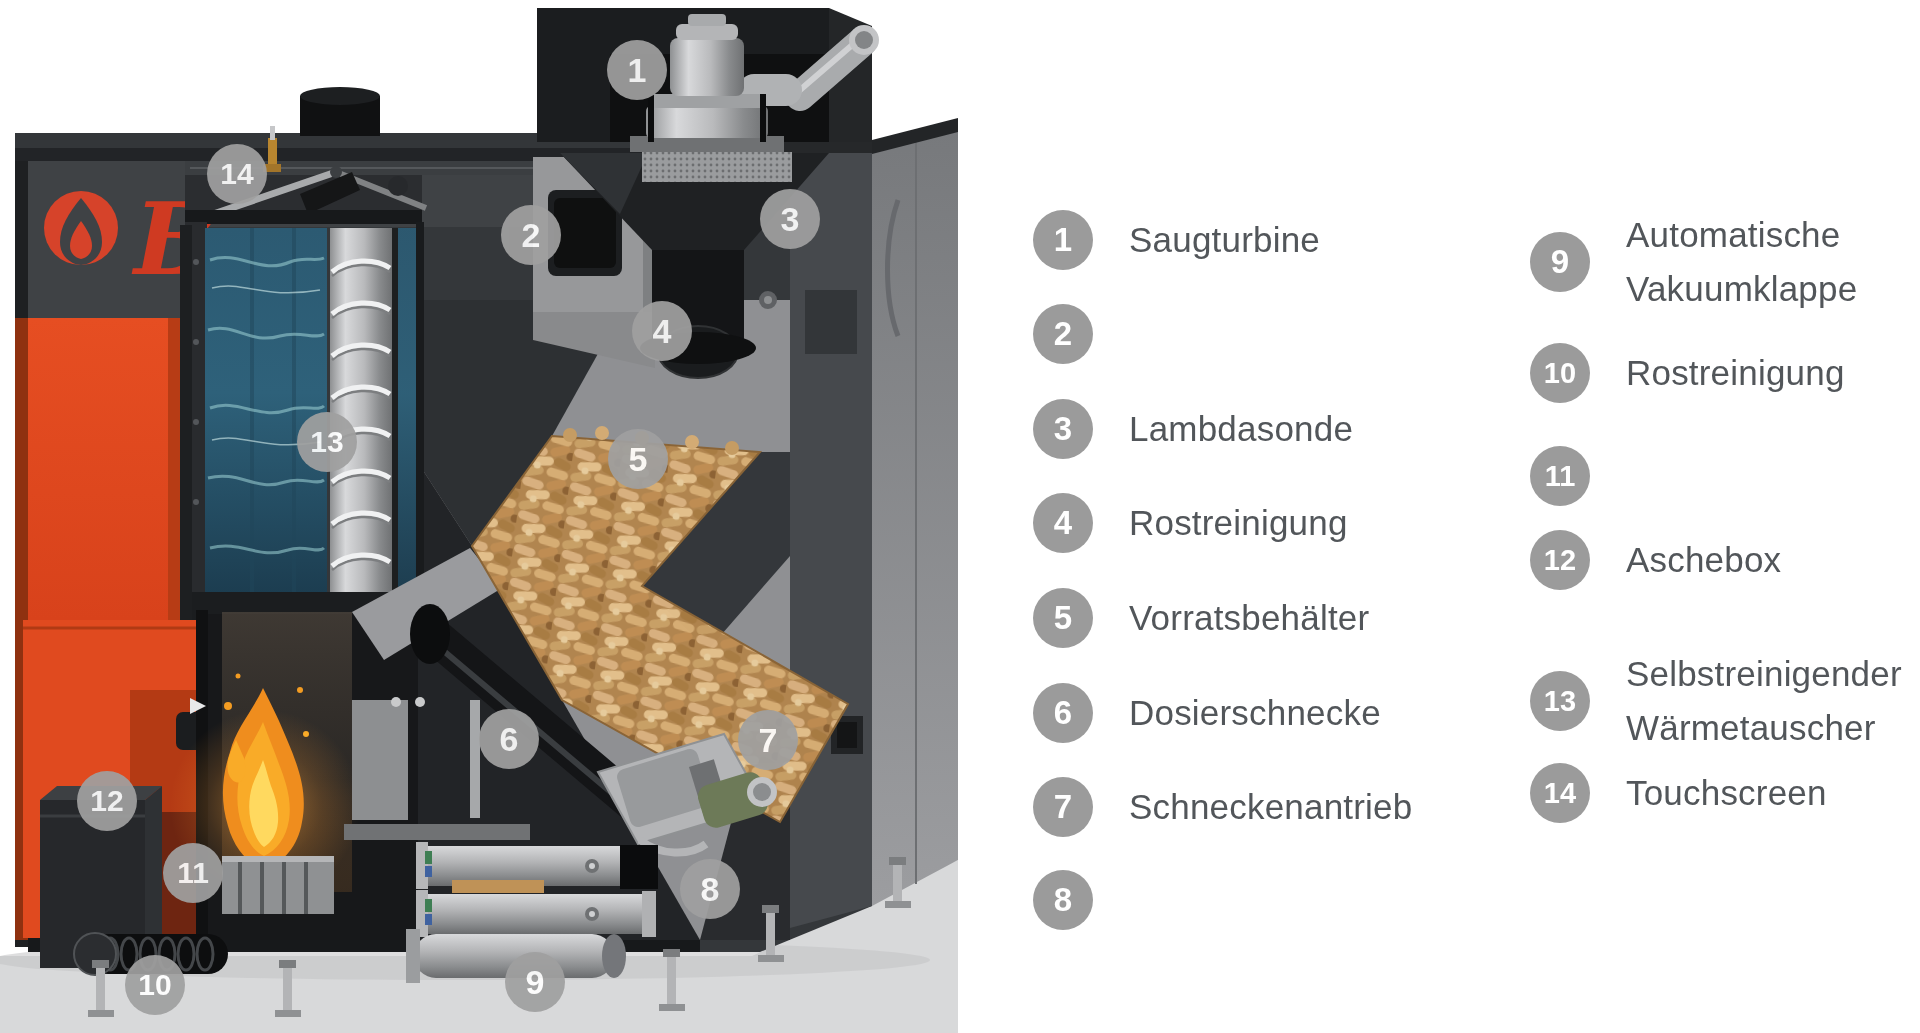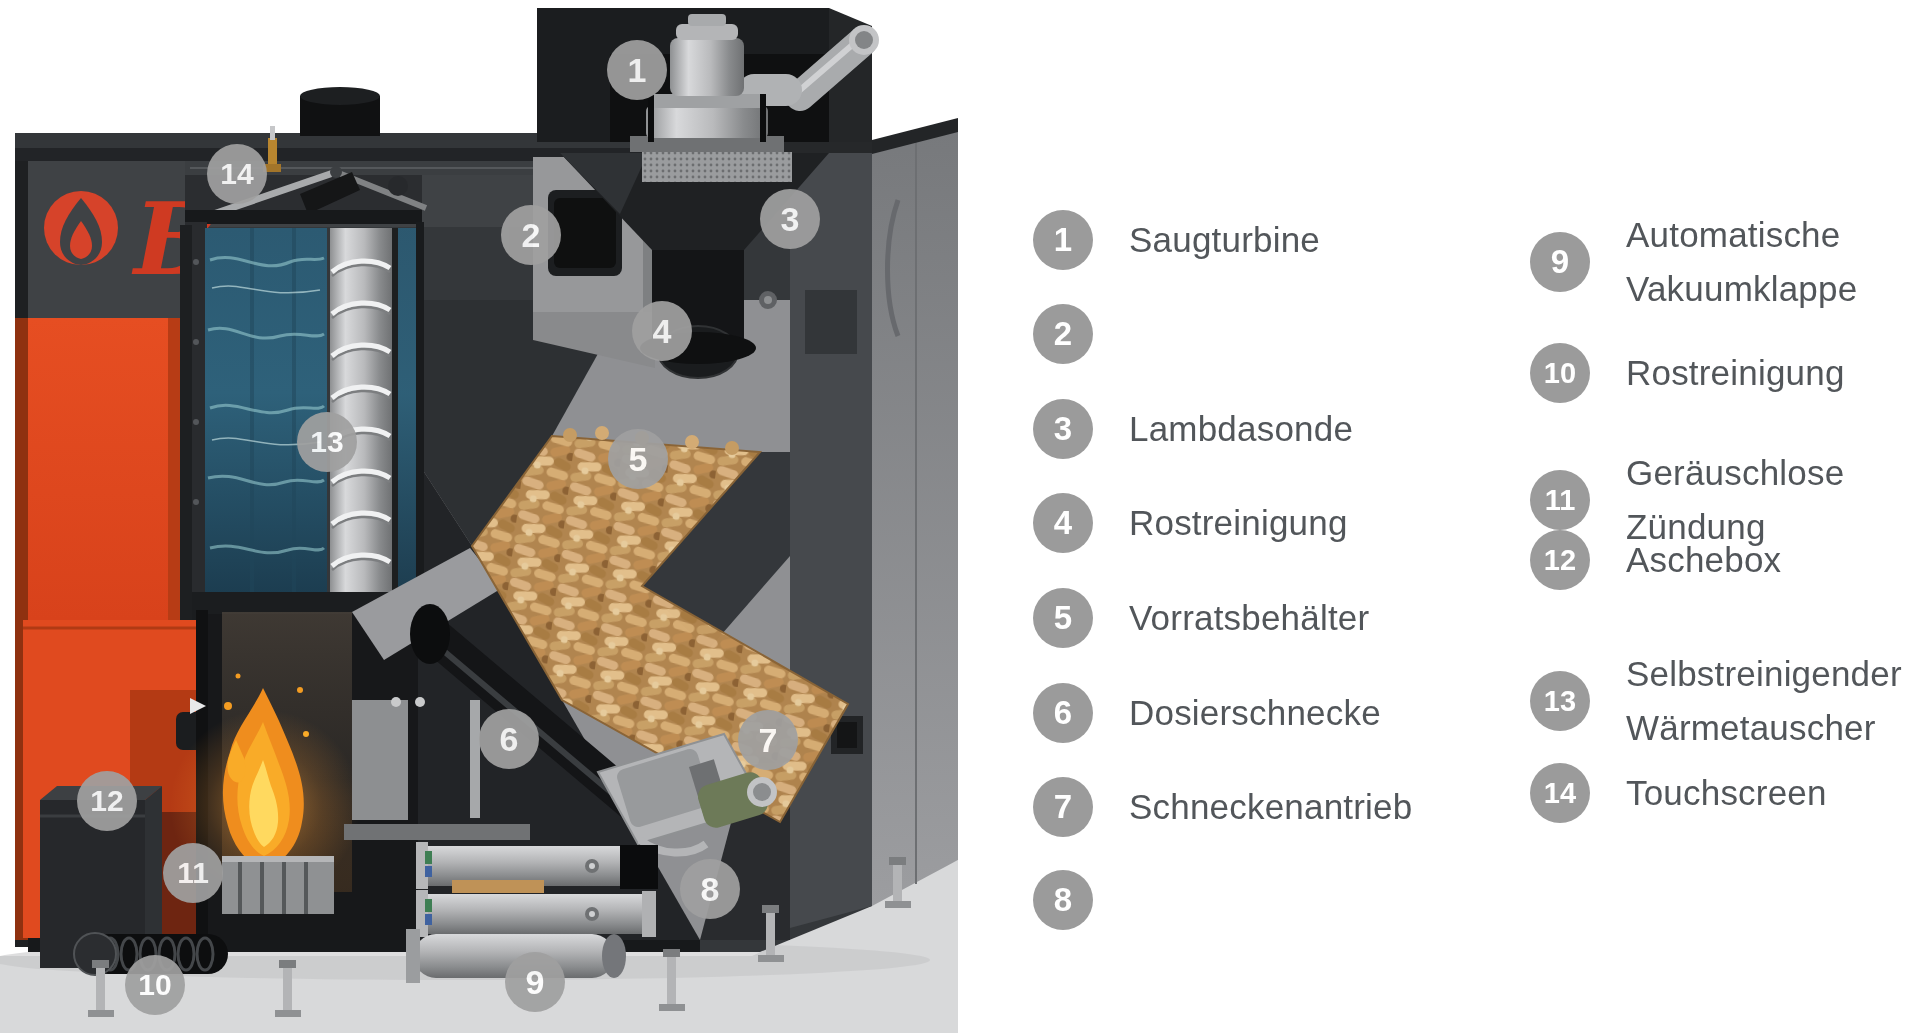--- a/index.html
+++ b/index.html
@@ -411,22 +411,20 @@
       <div class="l-badge">9</div>
       <div class="l-label">Automatische
 Vakuumklappe</div>
     </div>
     <div class="legend-row" style="left: 1530px; top: 343px;">
       <div class="l-badge two">10</div>
       <div class="l-label">Rostreinigung</div>
     </div>
     <div class="legend-row" style="left: 1530px; top: 446px;">
       <div class="l-badge two">11</div>
-      <div class="l-label">Geräuschlose
-Zündung</div>
     </div>
     <div class="legend-row" style="left: 1530px; top: 530px;">
       <div class="l-badge two">12</div>
       <div class="l-label">Aschebox</div>
     </div>
     <div class="legend-row" style="left: 1530px; top: 647px;">
       <div class="l-badge two">13</div>
       <div class="l-label">Selbstreinigender
 Wärmetauscher</div>
     </div>

